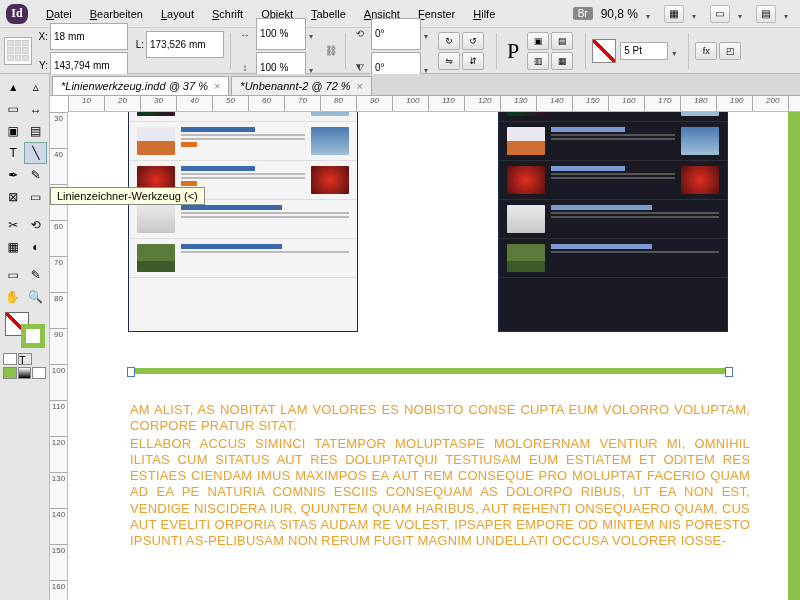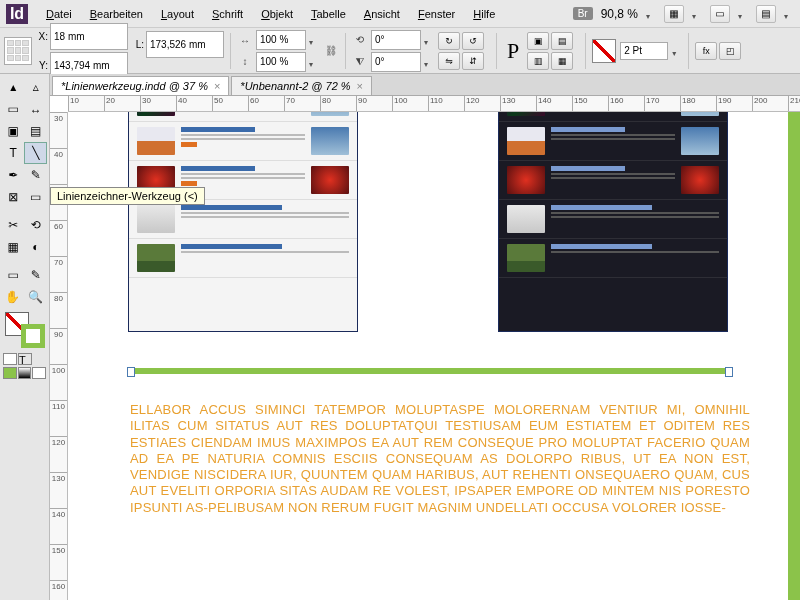--- a/index.html
+++ b/index.html
@@ -1,37 +1,37 @@
 <!DOCTYPE html>
 <html><head>
 <meta charset="utf-8">
 <style>
 * { margin: 0; padding: 0; box-sizing: border-box; font-family: "Segoe UI", Tahoma, sans-serif; }
 body { background: #f0f0f0; width: 800px; height: 600px; overflow: hidden; font-size: 11px; }
 .menubar { background: #e8e8e8; height: 28px; display: flex; align-items: center; padding: 0 6px; border-bottom: 1px solid #ccc; gap: 2px; }
-.id-logo { background: #4a2b5a; color: #fff; width: 22px; height: 20px; display: flex; align-items: center; justify-content: center; font-weight: bold; font-size: 16px; border-radius: 0; margin-right: 8px; }
+.id-logo { background: #4a2b5a; color: #fff; width: 22px; height: 20px; display: flex; align-items: center; justify-content: center; font-weight: bold; font-size: 12px; border-radius: 8px; margin-right: 8px; font-family: Liberation Serif, serif; }
 .menu-item { padding: 4px 8px; cursor: default; }
 .menu-item u { text-decoration: underline; }
 .mb-right { margin-left: auto; display: flex; align-items: center; gap: 8px; }
 .br-box { background: #888; color: #fff; padding: 1px 5px; font-size: 10px; border-radius: 2px; }
 .zoom-val { font-size: 12px; }
 .dd { width: 10px; height: 10px; display: inline-block; }
 .dd::after { content: "▾"; font-size: 8px; color: #555; }
 .tb-icon { width: 20px; height: 18px; background: linear-gradient(#fdfdfd,#e4e4e4); border: 1px solid #bbb; border-radius: 2px; display: flex; align-items: center; justify-content: center; font-size: 10px; }
 .controlbar { background: #e6e6e6; height: 46px; display: flex; align-items: center; padding: 2px 4px; border-bottom: 1px solid #b8b8b8; gap: 4px; }
 .ref-grid { width: 28px; height: 28px; display: grid; grid-template-columns: repeat(3, 1fr); grid-template-rows: repeat(3, 1fr); gap: 1px; background: #fff; border: 1px solid #aaa; padding: 2px; }
 .ref-grid span { background: #e0e0e0; border: 1px solid #ccc; }
 .coord-block { display: flex; flex-direction: column; gap: 2px; }
 .coord-row { display: flex; align-items: center; gap: 2px; font-size: 10px; }
 .coord-row label { width: 12px; text-align: right; }
 .num-input { width: 78px; height: 27px; border: 1px solid #aaa; background: #fff; font-size: 10px; padding: 0 3px; display: flex; align-items: center; }
 .sep { width: 1px; height: 36px; background: #c4c4c4; margin: 0 2px; }
 .pct-block { display: flex; flex-direction: column; gap: 2px; }
 .pct-row { display: flex; align-items: center; gap: 3px; }
-.pct-input { width: 50px; height: 20px; border: 1px solid #aaa; background: #fff; font-size: 10px; padding: 0 3px; display: flex; align-items: center; }
+.pct-input { width: 50px; height: 32px; border: 1px solid #aaa; background: #fff; font-size: 10px; padding: 0 3px; display: flex; align-items: center; }
 .mini-icon { width: 16px; height: 14px; display: flex; align-items: center; justify-content: center; font-size: 10px; color: #444; }
 .cb-group { display: flex; gap: 2px; flex-wrap: wrap; width: 52px; }
 .cb-btn { width: 22px; height: 18px; background: linear-gradient(#fafafa,#e2e2e2); border: 1px solid #b0b0b0; border-radius: 2px; display: flex; align-items: center; justify-content: center; font-size: 9px; }
 .stroke-swatch { width: 24px; height: 24px; background: #fff; border: 1px solid #888; position: relative; }
 .stroke-swatch::after { content: ""; position: absolute; inset: 0; background: linear-gradient(45deg, transparent 45%, #d00 45%, #d00 55%, transparent 55%); }
 .pt-input { width: 48px; height: 18px; border: 1px solid #aaa; background: #fff; font-size: 10px; padding: 0 3px; display: flex; align-items: center; }
 .workspace { display: flex; height: 526px; position: relative; }
 .toolbox { width: 50px; background: #e6e6e6; border-right: 1px solid #bbb; display: flex; flex-direction: column; padding: 2px; gap: 0; }
 .tool-row { display: flex; gap: 0; }
 .tool { width: 23px; height: 22px; background: #e6e6e6; display: flex; align-items: center; justify-content: center; font-size: 12px; cursor: default; }
@@ -42,21 +42,21 @@
 .fs-fill::after { content: ""; position: absolute; inset: 0; background: linear-gradient(45deg, transparent 44%, #d00 44%, #d00 56%, transparent 56%); }
 .fs-stroke { position: absolute; bottom: 0; right: 0; width: 24px; height: 24px; background: #fff; border: 5px solid #8bc34a; }
 .swatch-row { display: flex; gap: 1px; padding: 1px; }
 .sw { width: 14px; height: 12px; border: 1px solid #888; }
 .doc-area { flex: 1; background: #fff; position: relative; overflow: hidden; }
 .tabbar { height: 22px; background: #d8d8d8; display: flex; align-items: flex-end; border-bottom: 1px solid #aaa; }
 .tab { background: #efefef; border: 1px solid #aaa; border-bottom: none; padding: 3px 8px; font-size: 11px; margin-left: 2px; display: flex; align-items: center; gap: 6px; font-style: italic; }
 .tab.active { background: #fff; }
 .tab-close { font-style: normal; color: #888; }
 .ruler-h { position: absolute; top: 22px; left: 18px; right: 0; height: 16px; background: #f8f8f8; border-bottom: 1px solid #bbb; display: flex; font-size: 8px; color: #555; overflow: hidden; }
-.ruler-h span { flex: 0 0 36px; border-left: 1px solid #aaa; padding-left: 1px; position: relative; }
+.ruler-h span { flex: 0 0 36px; border-left: 1px solid #aaa; padding-left: 13px; position: relative; font-style: italic; }
 .ruler-v { position: absolute; top: 38px; left: 0; width: 18px; bottom: 0; background: #f8f8f8; border-right: 1px solid #bbb; display: flex; flex-direction: column; font-size: 8px; color: #555; overflow: hidden; }
 .ruler-v span { flex: 0 0 36px; border-top: 1px solid #aaa; padding-top: 1px; writing-mode: horizontal-tb; text-align: center; }
 .canvas { position: absolute; top: 38px; left: 18px; right: 0; bottom: 0; background: #fff; overflow: hidden; }
 .page-edge { position: absolute; right: 0; top: 0; bottom: 0; width: 12px; background: #8bc34a; }
 .mockup { position: absolute; border: 1px solid #1a2a5a; background: #f4f4f4; }
 .mockup.light { top: -30px; left: 60px; width: 230px; height: 250px; }
 .mockup.dark { top: -30px; left: 430px; width: 230px; height: 250px; background: #1a1a24; }
 .m-row { display: flex; gap: 6px; padding: 5px 8px; border-bottom: 1px solid rgba(128,128,128,0.2); }
 .thumb { width: 38px; height: 28px; background: #888; border-radius: 1px; flex-shrink: 0; }
 .t-space { background: linear-gradient(135deg,#2a0a3a,#0a3a1a,#3a0a2a); }
@@ -171,21 +171,21 @@
   <div class="sep"></div>
   <div style="font-family:serif;font-size:22px;padding:0 4px">P</div>
   <div class="cb-group">
     <div class="cb-btn">▣</div>
     <div class="cb-btn">▤</div>
     <div class="cb-btn">▥</div>
     <div class="cb-btn">▦</div>
   </div>
   <div class="sep"></div>
   <div class="stroke-swatch"></div>
-  <div class="pt-input">2 Pt</div>
+  <div class="pt-input">5 Pt</div>
     <span class="dd"></span>
   <div class="sep"></div>
   <div class="cb-group" style="width:auto">
     <div class="cb-btn">fx</div>
     <div class="cb-btn">◰</div>
   </div>
 </div>
 
 <div class="workspace">
 
@@ -380,19 +380,20 @@
             <div class="m-lines">
               <div class="m-title"></div>
               <div class="m-line"></div>
             </div>
           </div>
       </div>
 
       <div class="green-line"></div>
 
       <div class="body-text">
+        <p>AM ALIST, AS NOBITAT LAM VOLORES ES NOBISTO CONSE CUPTA EUM VOLORRO VOLUPTAM, CORPORE PRATUR SITAT.</p>
         <p>ELLABOR ACCUS SIMINCI TATEMPOR MOLUPTASPE MOLORERNAM VENTIUR MI, OMNIHIL ILITAS CUM SITATUS AUT RES DOLUPTATQUI TESTIUSAM EUM ESTIATEM ET ODITEM RES ESTIAES CIENDAM IMUS MAXIMPOS EA AUT REM CONSEQUE PRO MOLUPTAT FACERIO QUAM AD EA PE NATURIA COMNIS ESCIIS CONSEQUAM AS DOLORPO RIBUS, UT EA NON EST, VENDIGE NISCIDERA IUR, QUUNTEM QUAM HARIBUS, AUT REHENTI ONSEQUAERO QUAM, CUS AUT EVELITI ORPORIA SITAS AUDAM RE VOLEST, IPSAPER EMPORE OD MINTEM NIS PORESTO IPSUNTI AS-PELIBUSAM NON RERUM FUGIT MAGNIM UNDELLATI OCCUSA VOLORER IOSSE-</p>
       </div>
     </div>
 
     <div class="tooltip">Linienzeichner-Werkzeug (&lt;)</div>
   </div>
 </div>
 
 </body></html>

